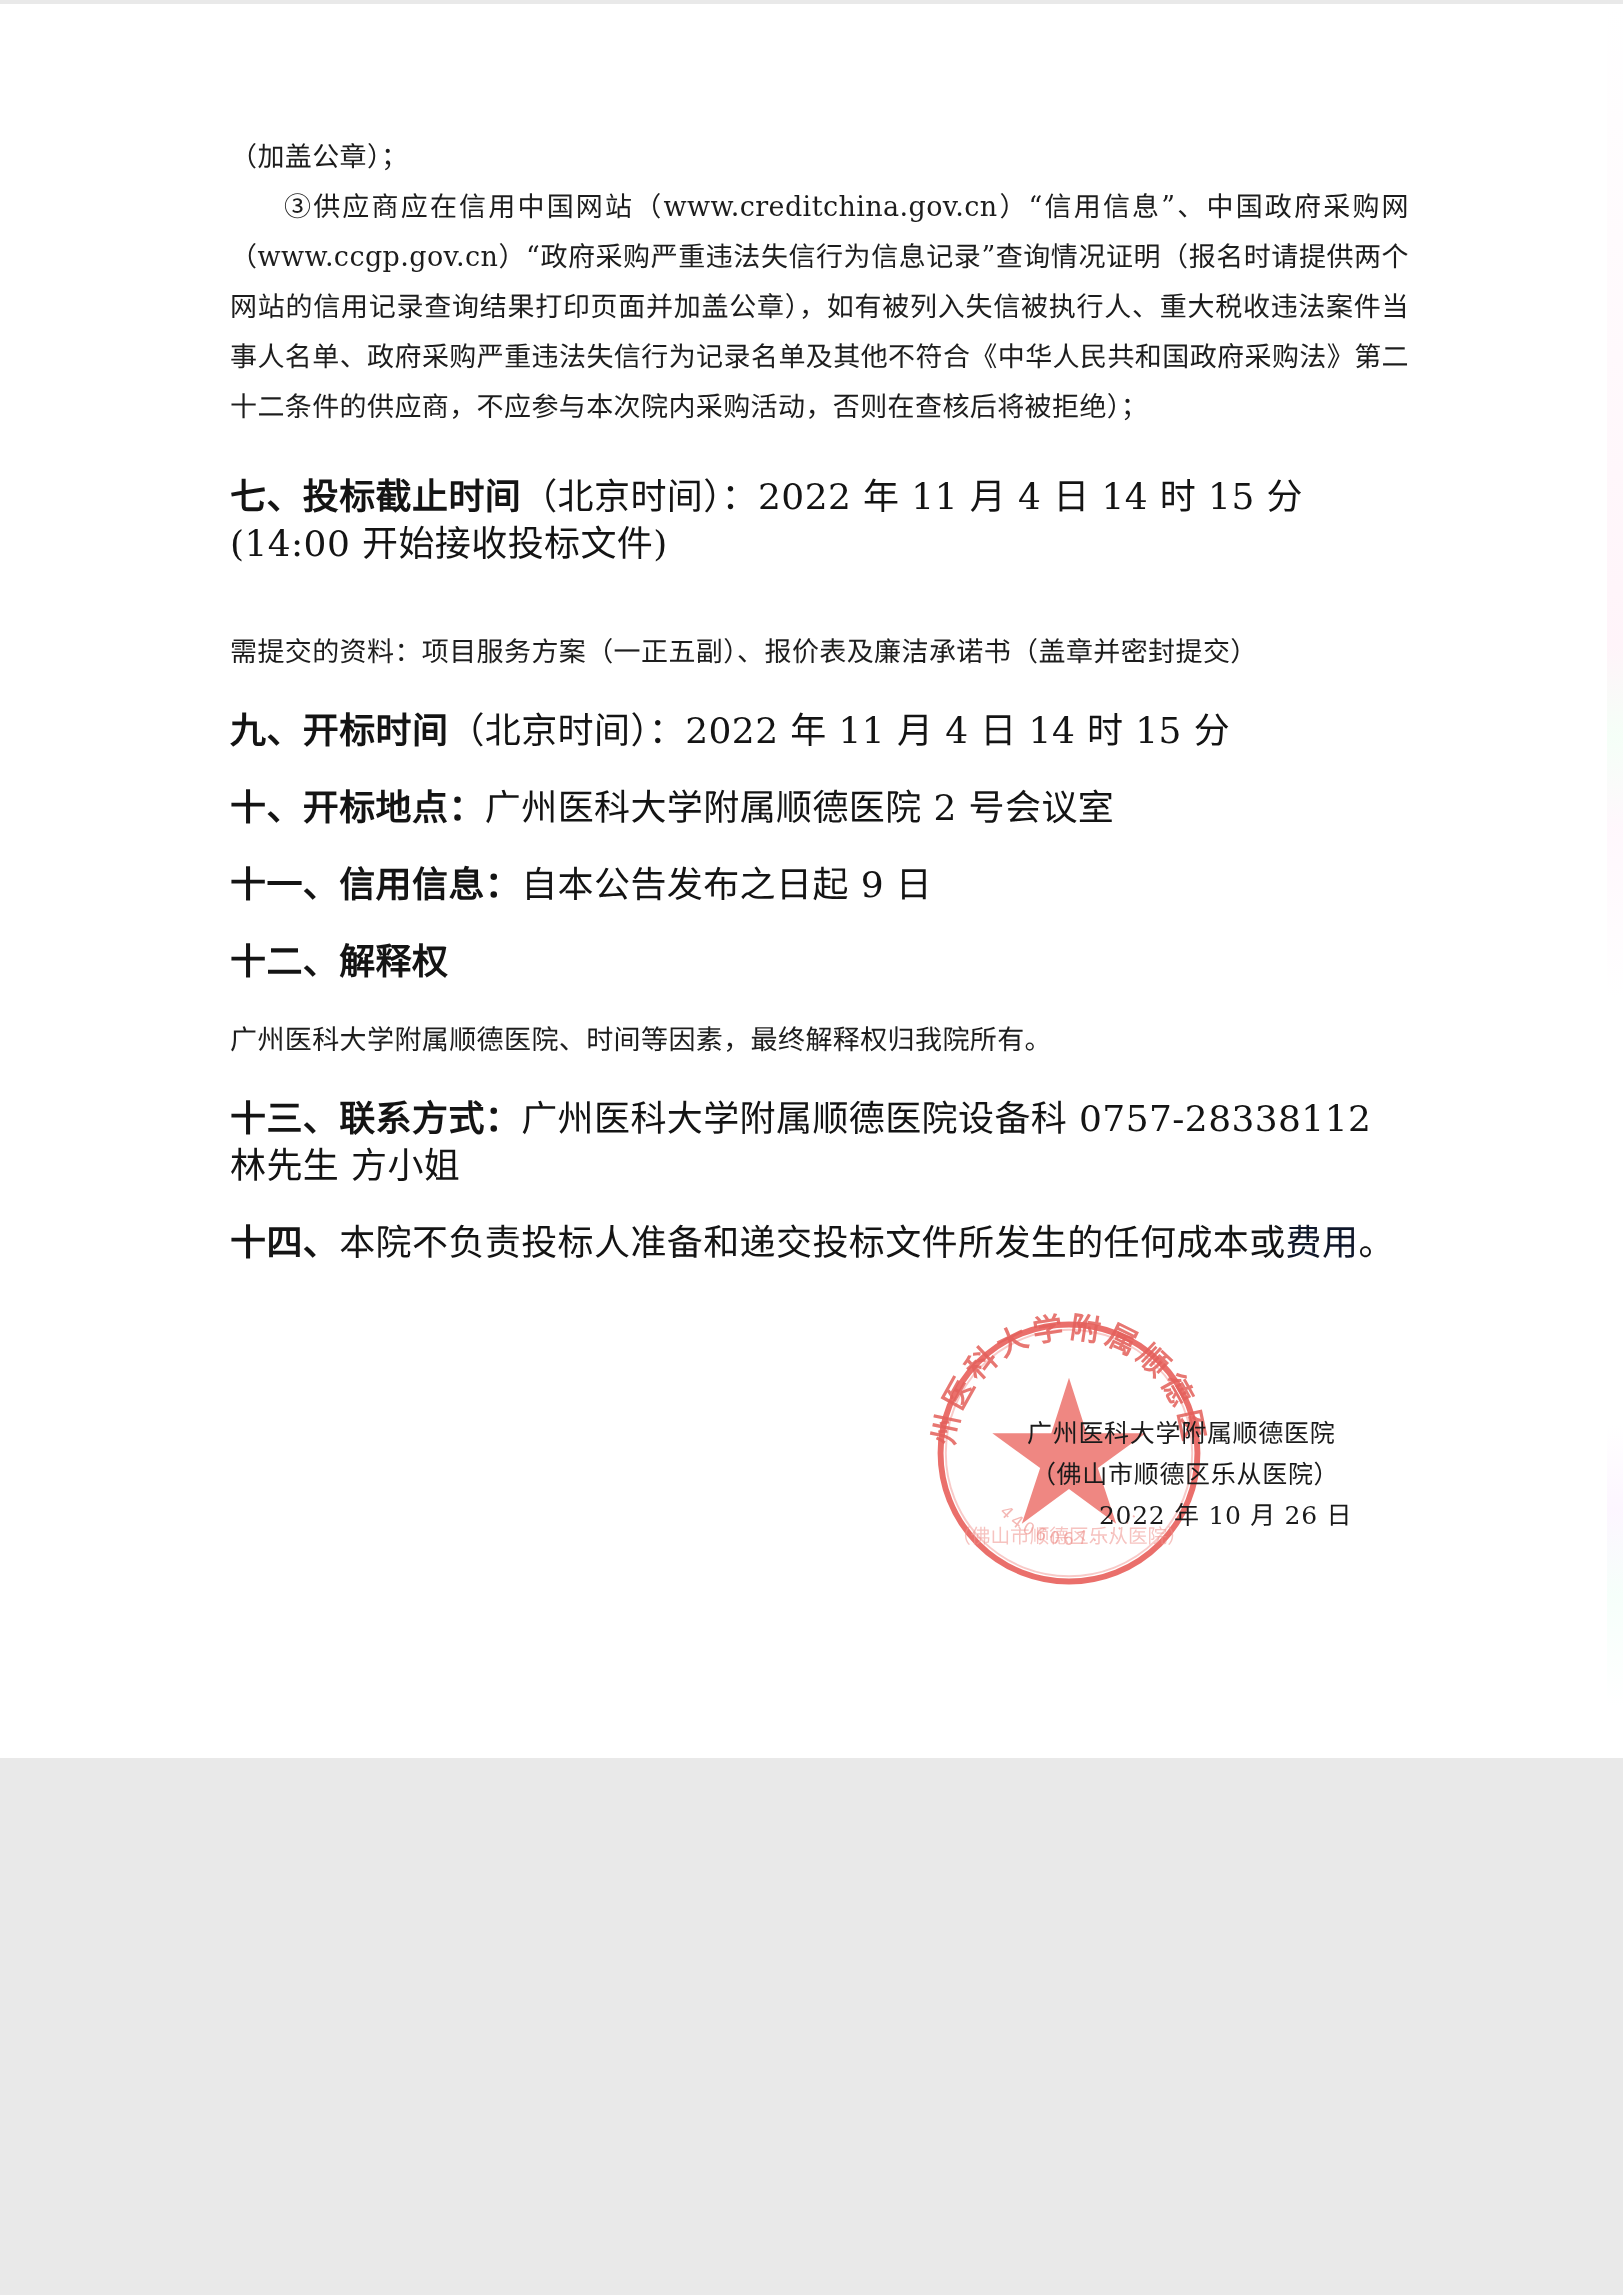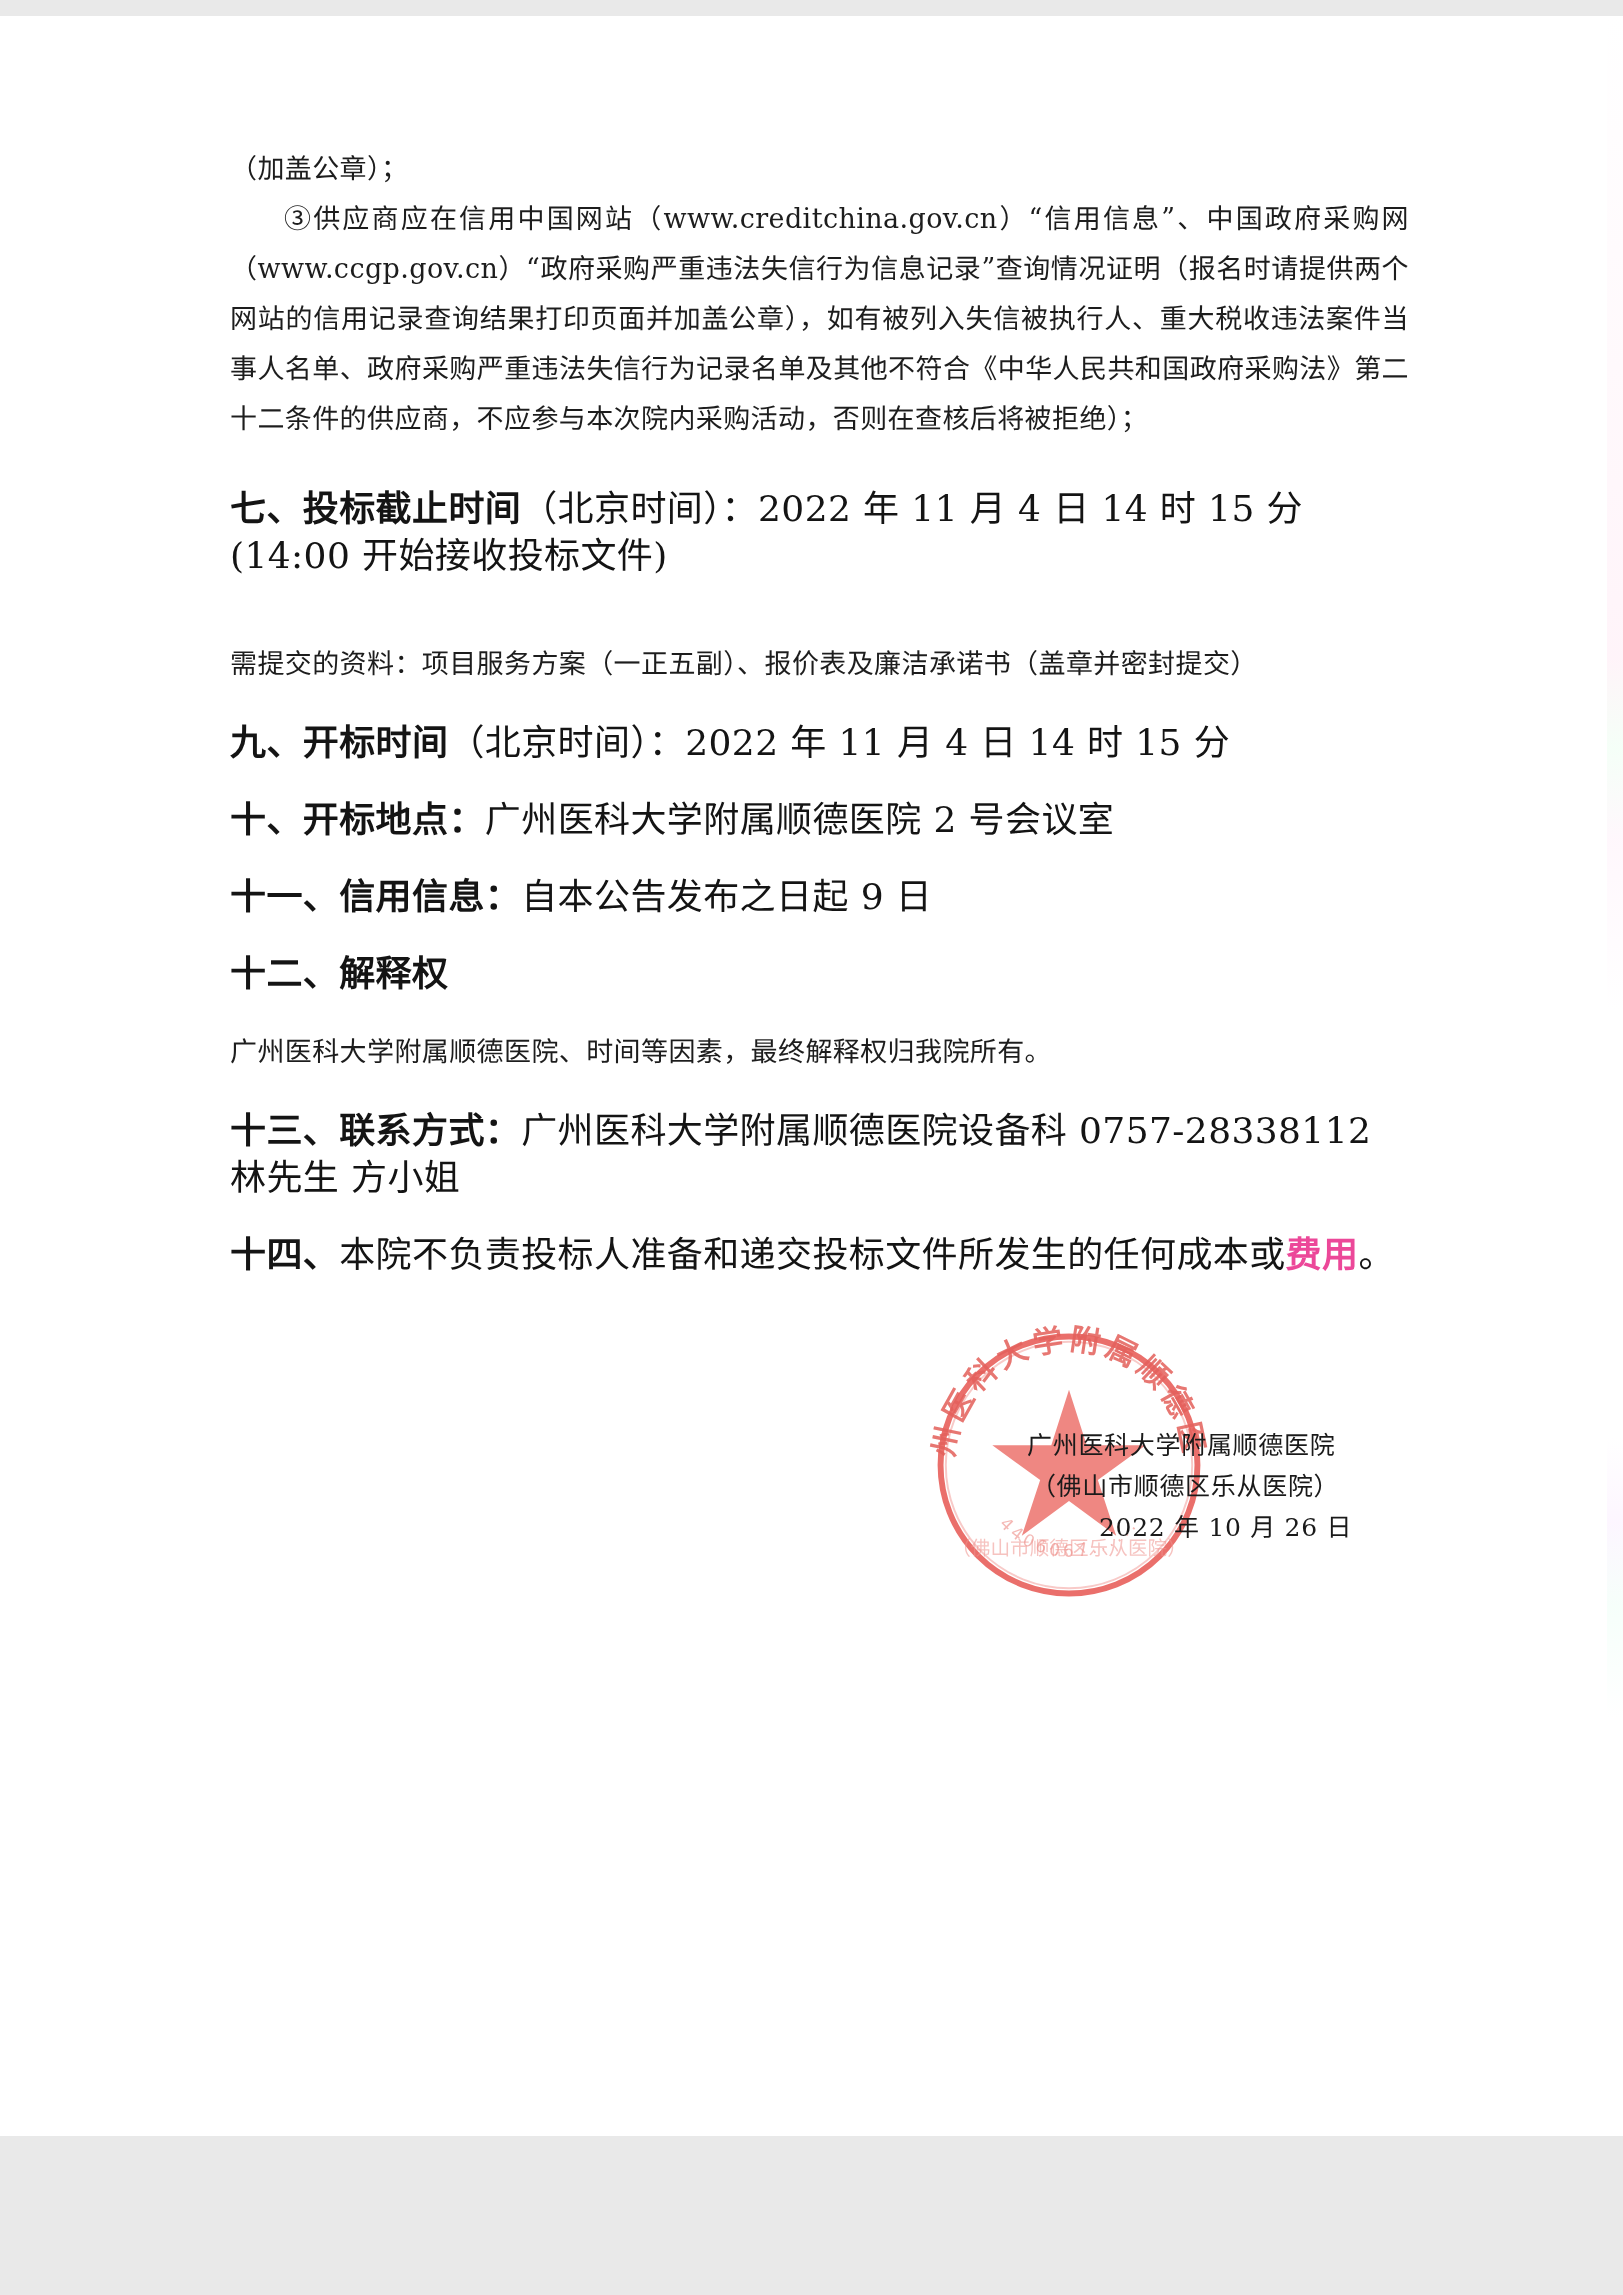--- a/index.html
+++ b/index.html
@@ -7,23 +7,23 @@
     margin: 0;
     padding: 0;
     background: #e9e9e9;
   }
   body {
     font-family: "DejaVu Sans", "Liberation Sans", sans-serif;
   }
   .page {
     position: relative;
     width: 1624px;
-    height: 2120px;
+    height: 1754px;
     background: #ffffff;
-    margin: 16px auto;
+    margin: 4px auto;
     overflow: hidden;
     box-sizing: border-box;
   }
   
   .scan-noise-right {
     position: absolute;
     top: 0;
     right: 0;
     width: 17px;
     height: 2295px;
@@ -67,22 +67,21 @@
     letter-spacing: 0.4px;
     margin: 0;
   }
   .hd-strong {
     font-weight: 700;
   }
   .normal-weight {
     font-weight: 400;
   }
   .faded {
-    color: #ec4899;
-    font-weight: bold;
+    color: #0f172a;
   }
 
   
   .stamp-wrap {
     position: absolute;
     left: 915px;
     top: 1295px;
     width: 308px;
     height: 308px;
     pointer-events: none;

